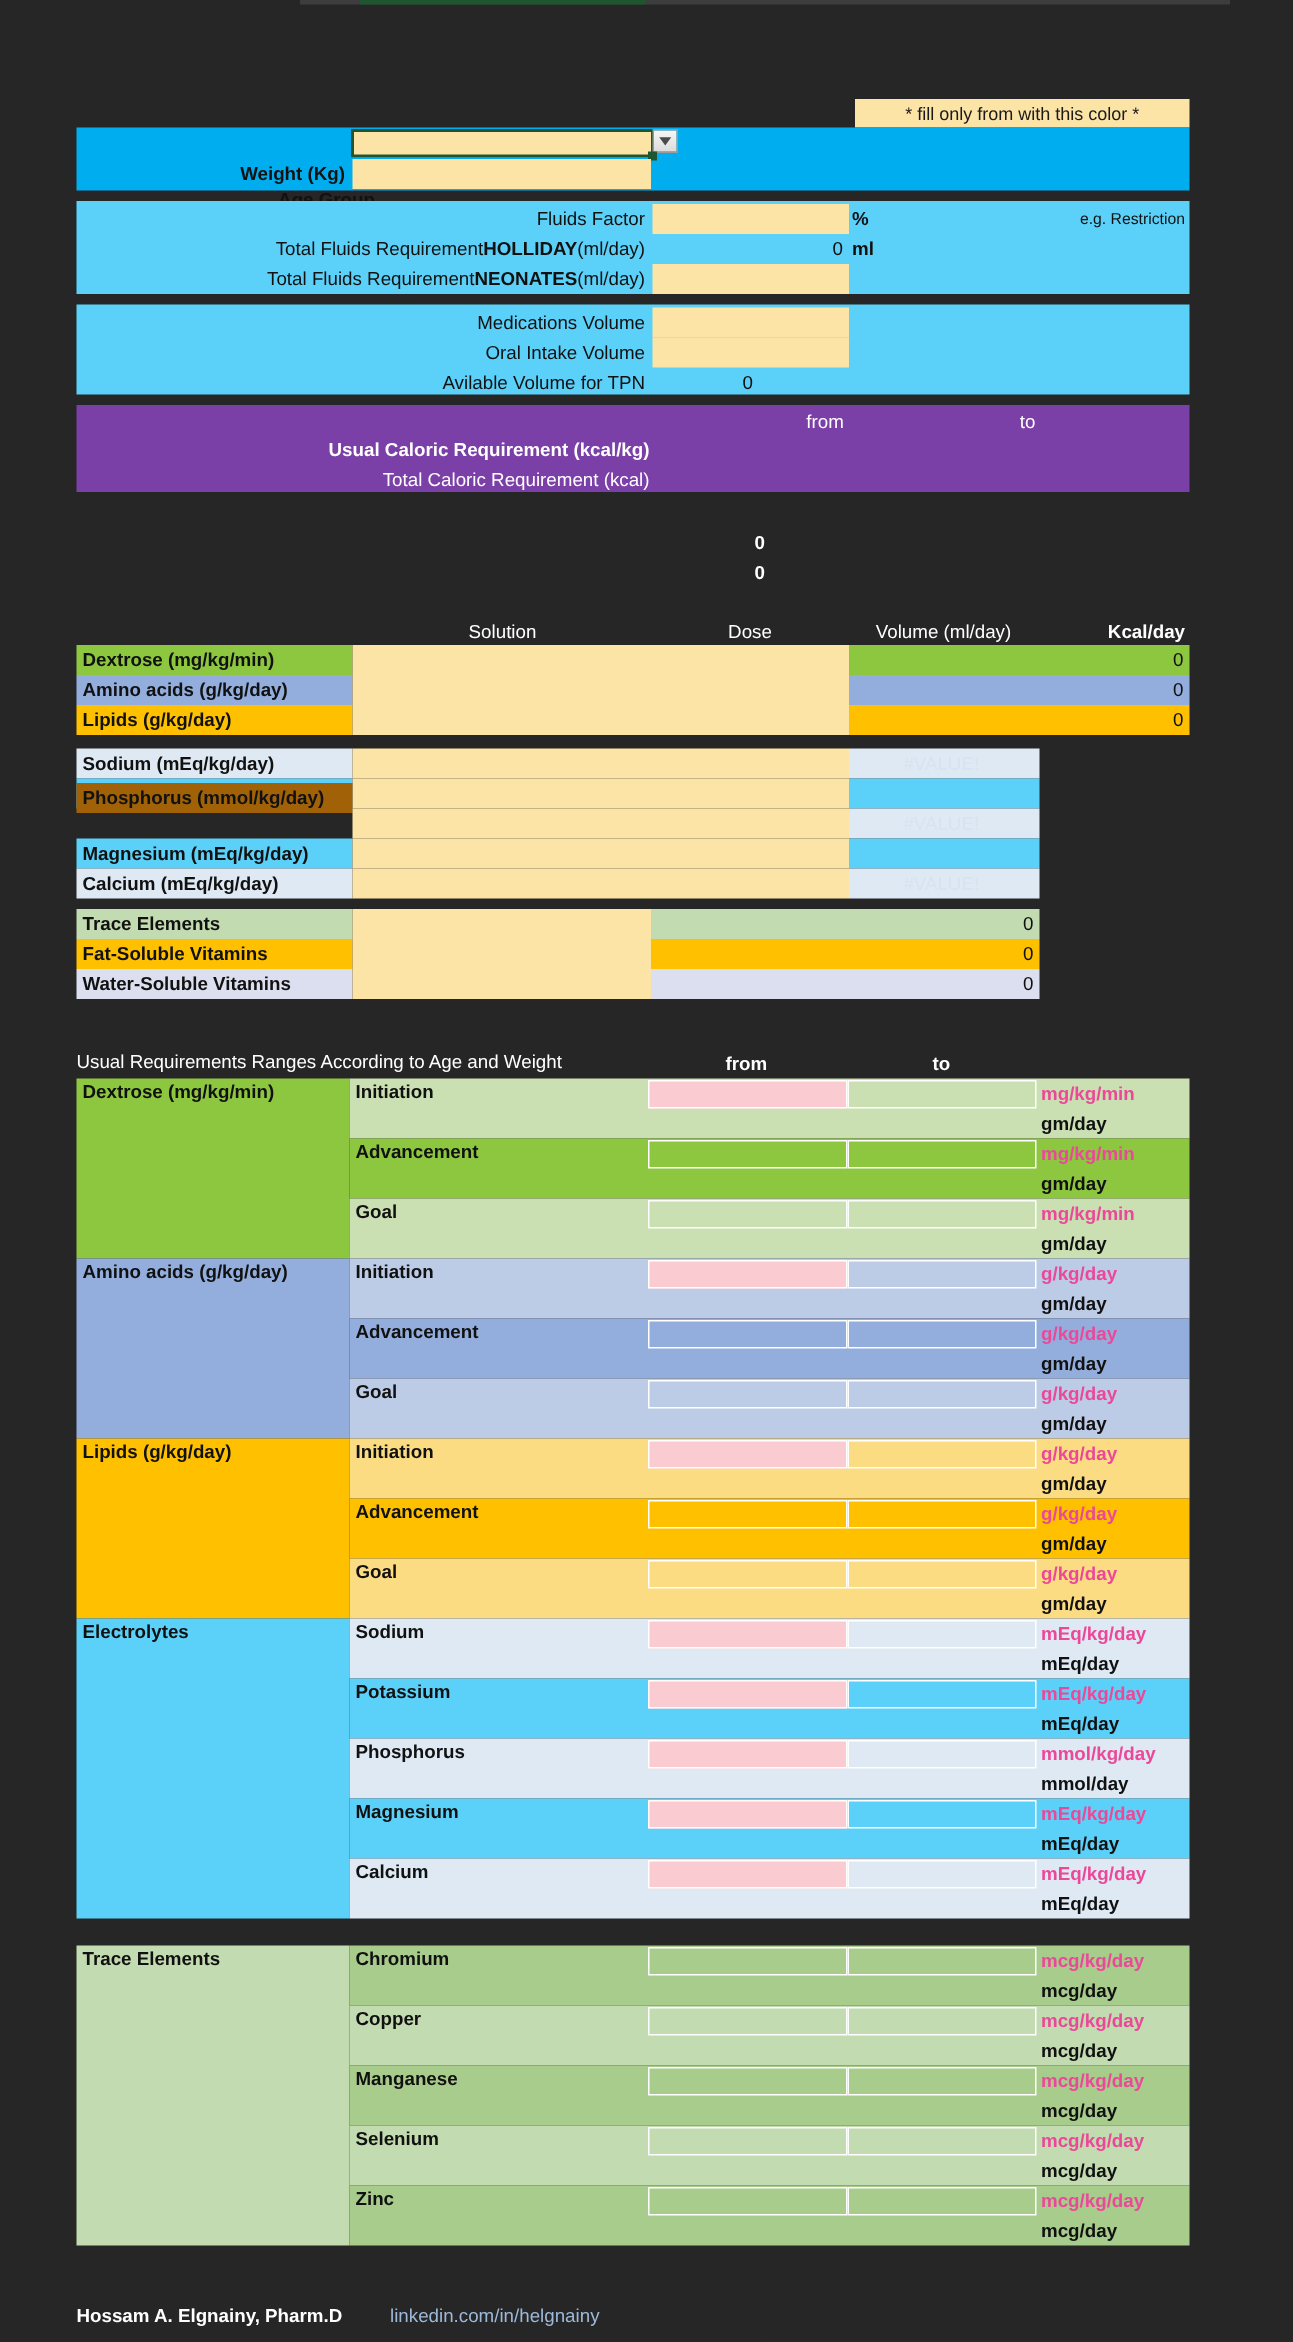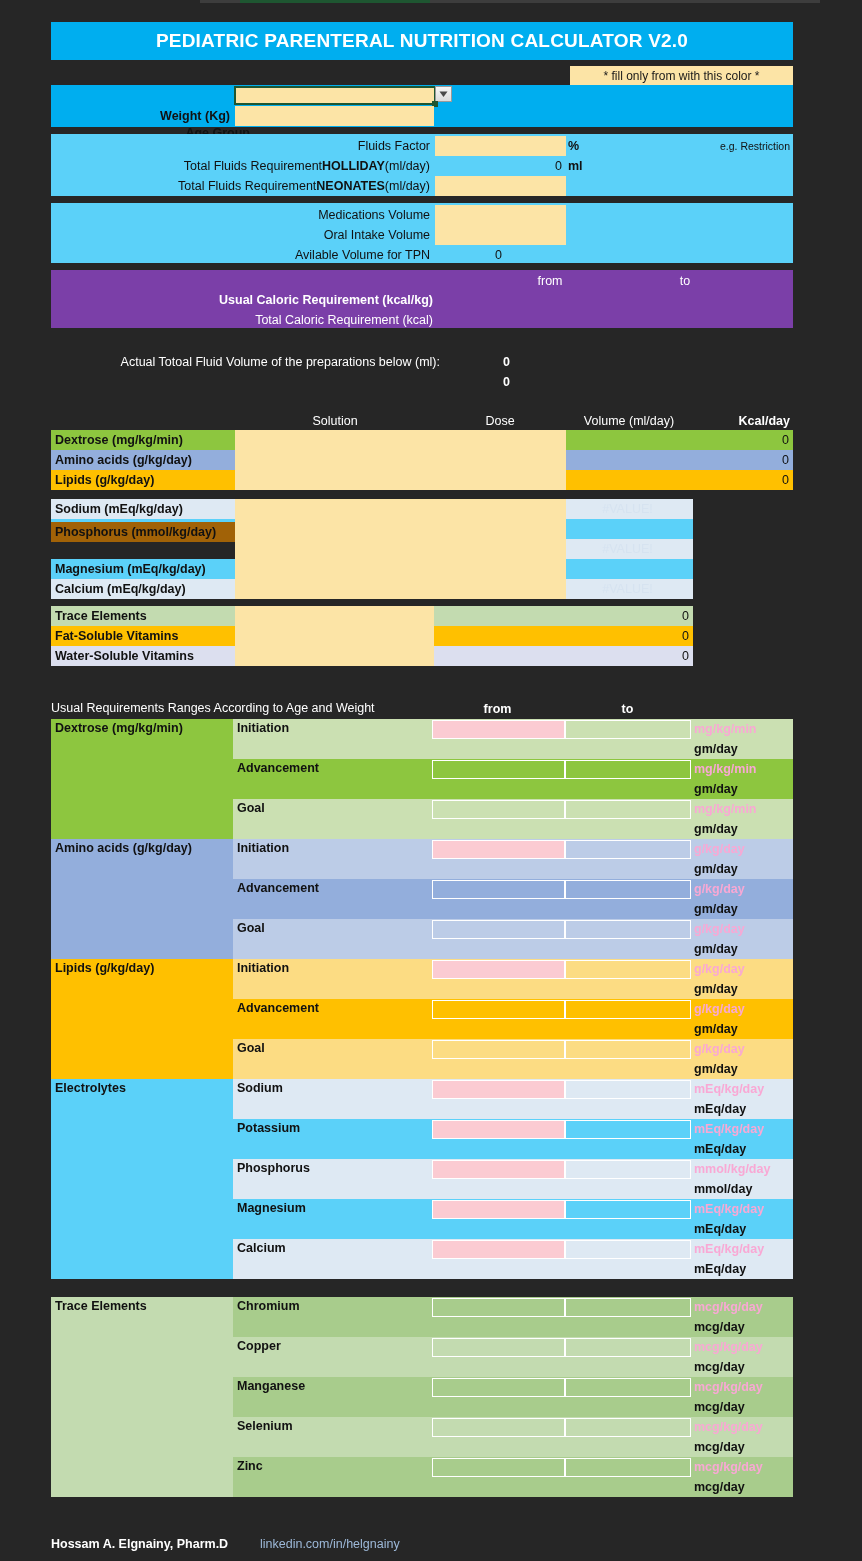--- a/index.html
+++ b/index.html
@@ -87,38 +87,37 @@
   
   .rng-title { position:absolute; left:51px; top:701px; font-size:12.5px; color:#ffffff; }
   .cat { position:absolute; left:51px; width:182px;
          font-size:12.5px; color:#111; padding:2px 0 0 4px; }
   .sub { position:absolute; left:233px; width:199px; height:40px;
          font-size:12.5px; font-weight:bold; color:#111;
          display:flex; align-items:flex-start; padding:2px 0 0 4px; }
   .cellbox { position:absolute; height:19px; border:1px solid #ffffff; }
   .rowband { position:absolute; left:233px; width:560px; height:40px; }
   .u1 { position:absolute; left:691px; height:20px; display:flex; align-items:center;
-        font-size:12.5px; font-weight:bold; color:#f9a8d4; padding-left:3px; }
+        font-size:12.5px; font-weight:bold; color:#ec4899; padding-left:3px; }
   .u2 { position:absolute; left:691px; height:20px; display:flex; align-items:center;
         font-size:12.5px; font-weight:bold; color:#111; padding-left:3px; }
 
   
   .author { position:absolute; left:51px; top:1537px; font-size:12.5px;
             font-weight:bold; color:#ffffff; }
   .link { position:absolute; left:260px; top:1537px; font-size:12.5px; color:#9DB9D9; }
 </style>
 </head>
 <body>
 
 <div id="sheet">
 
   <div class="topline"></div>
   <div class="topline2"></div>
 
-  <div class="blk title-bar">PEDIATRIC PARENTERAL NUTRITION CALCULATOR V2.0</div>
   <div class="blk fill-note">* fill only from with this color *</div>
 
   <div class="band cyan" style="left:51px;top:85px;width:742px;height:42px;"></div>
   <div class="lbl bold" style="left:51px;top:86px;width:202px;height:20px;margin-top:37px;">Age Group</div>
   <div class="selbox"></div>
   <div class="ddbtn">
     <svg width="9" height="7" viewBox="0 0 9 7">
         <polygon points="0.5,0.5 8.5,0.5 4.5,6" fill="#4a4a4a"></polygon>
       </svg>
   </div>
@@ -158,21 +157,20 @@
   <div class="band purple" style="left:51px;top:270px;width:742px;height:58px;"></div>
   <div class="hdr-col" style="left:470px;top:272px;width:160px;height:18px;">from</div>
   <div class="hdr-col" style="left:610px;top:272px;width:150px;height:18px;">to</div>
   <div class="darklbl" style="left:100px;top:290px;width:333px;height:20px;font-weight:bold;">Usual Caloric Requirement (kcal/kg)</div>
   <div class="hdr-col" style="left:470px;top:290px;width:160px;height:20px;"></div>
   <div class="hdr-col" style="left:610px;top:290px;width:150px;height:20px;"></div>
   <div class="darklbl" style="left:100px;top:310px;width:333px;height:20px;">Total Caloric Requirement (kcal)</div>
   <div class="hdr-col" style="left:470px;top:310px;width:160px;height:20px;"></div>
   <div class="hdr-col" style="left:610px;top:310px;width:150px;height:20px;"></div>
 
-  <div class="darklbl" style="left:60px;top:353px;width:380px;height:18px;">Actual Totoal Fluid Volume of the preparations below (ml):</div>
   <div class="darkval" style="left:450px;top:353px;width:60px;height:18px;">0</div>
   <div class="darkval" style="left:450px;top:373px;width:60px;height:18px;">0</div>
 
   <div class="hdr-col" style="left:250px;top:413px;width:170px;height:16px;">Solution</div>
   <div class="hdr-col" style="left:440px;top:413px;width:120px;height:16px;">Dose</div>
   <div class="hdr-col" style="left:565px;top:413px;width:128px;height:16px;">Volume (ml/day)</div>
   <div class="hdr-col bold hdr-right" style="left:693px;top:413px;width:100px;height:16px;">Kcal/day</div>
 
   <div id="macro-rows">
       <div class="rowlbl" style="top:430px;background:#8DC63F">Dextrose (mg/kg/min)</div>

